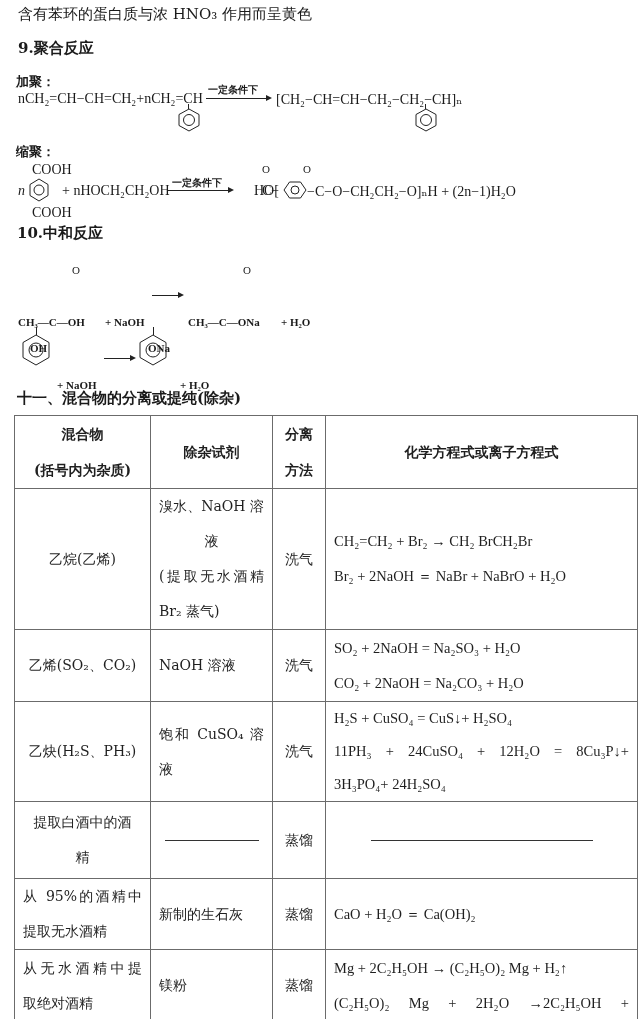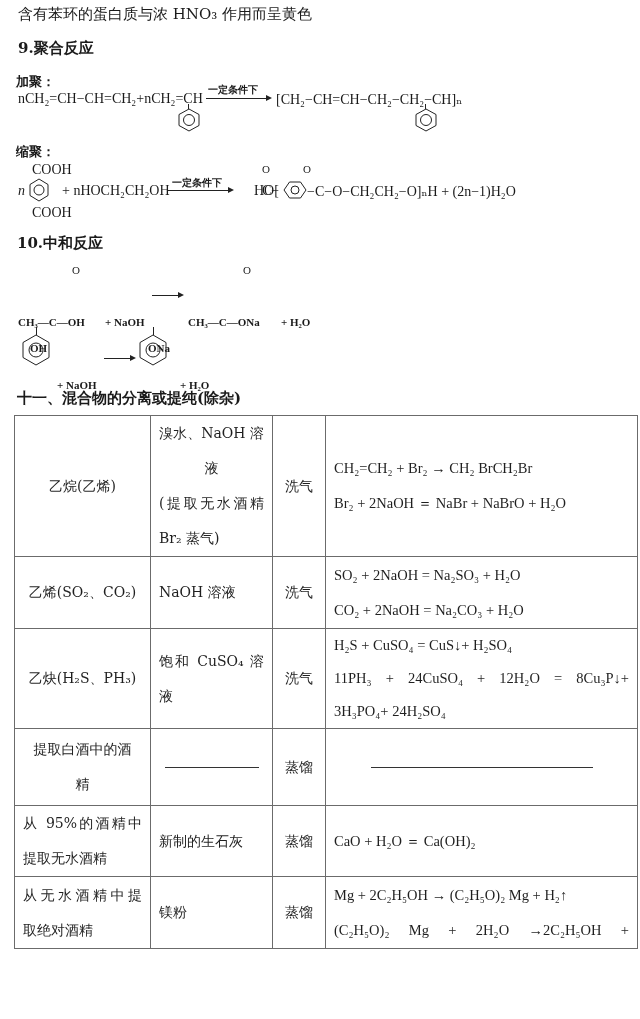--- a/index.html
+++ b/index.html
@@ -72,21 +72,21 @@
 <div class="abs eq" style="left:236px; top:183px;margin-left:18px;">HO[</div>
 <div class="abs eq" style="left:262px; top:163px; font-size:11px;">O</div>
 <div class="abs eq" style="left:262px; top:183px;">C−</div>
 <svg class="ring" style="left:283px; top:181px;" width="24" height="18">
   <polygon points="1,9 6.5,1 17.5,1 23,9 17.5,17 6.5,17" fill="none" stroke="#222" stroke-width="1"></polygon>
   <circle cx="12" cy="9" r="4" fill="none" stroke="#222" stroke-width="1"></circle>
 </svg>
 <div class="abs eq" style="left:303px; top:163px; font-size:11px;">O</div>
 <div class="abs eq" style="left:307px; top:183px;">−C−O−CH₂CH₂−O]ₙH + (2n−1)H₂O</div>
 
-<div class="abs heading" style="left:17px; top:234px;">10.中和反应</div>
+<div class="abs heading" style="left:17px; top:224px;">10.中和反应</div>
 
 <div class="abs eq" style="left:72px; top:264px; font-size:11px;">O</div>
 <div class="abs eq-sm" style="left:18px; top:287px;">CH₃—C—OH</div>
 <div class="abs eq-sm" style="left:105px; top:287px;">+ NaOH</div>
 <div class="arrow-line" style="left:152px; top:295px; width:28px;"></div>
 <div class="arrow-head" style="left:178px; top:292px;"></div>
 <div class="abs eq" style="left:243px; top:264px; font-size:11px;">O</div>
 <div class="abs eq-sm" style="left:188px; top:287px;">CH₃—C—ONa</div>
 <div class="abs eq-sm" style="left:281px; top:287px;">+ H₂O</div>
 
@@ -110,20 +110,32 @@
 <div class="abs heading" style="left:17px; top:389px;">十一、混合物的分离或提纯(除杂)</div>
 
 <table class="sep">
   <colgroup>
     <col style="width:136px">
     <col style="width:122px">
     <col style="width:53px">
     <col style="width:312px">
   </colgroup>
   <tbody>
+      <tr style="height:72px;">
+    <th>
+      <div>混合物</div>
+      <div>(括号内为杂质)</div>
+    </th>
+    <th>除杂试剂</th>
+    <th>
+      <div>分离</div>
+      <div>方法</div>
+    </th>
+    <th>化学方程式或离子方程式</th>
+  </tr>
 
   <tr style="height:141px;">
     <td class="c">乙烷(乙烯)</td>
     <td>
       <div class="justify">溴水、NaOH 溶</div>
       <div class="c">液</div>
       <div class="justify">(提取无水酒精</div>
       <div>Br₂ 蒸气)</div>
     </td>
     <td class="c">洗气</td>

